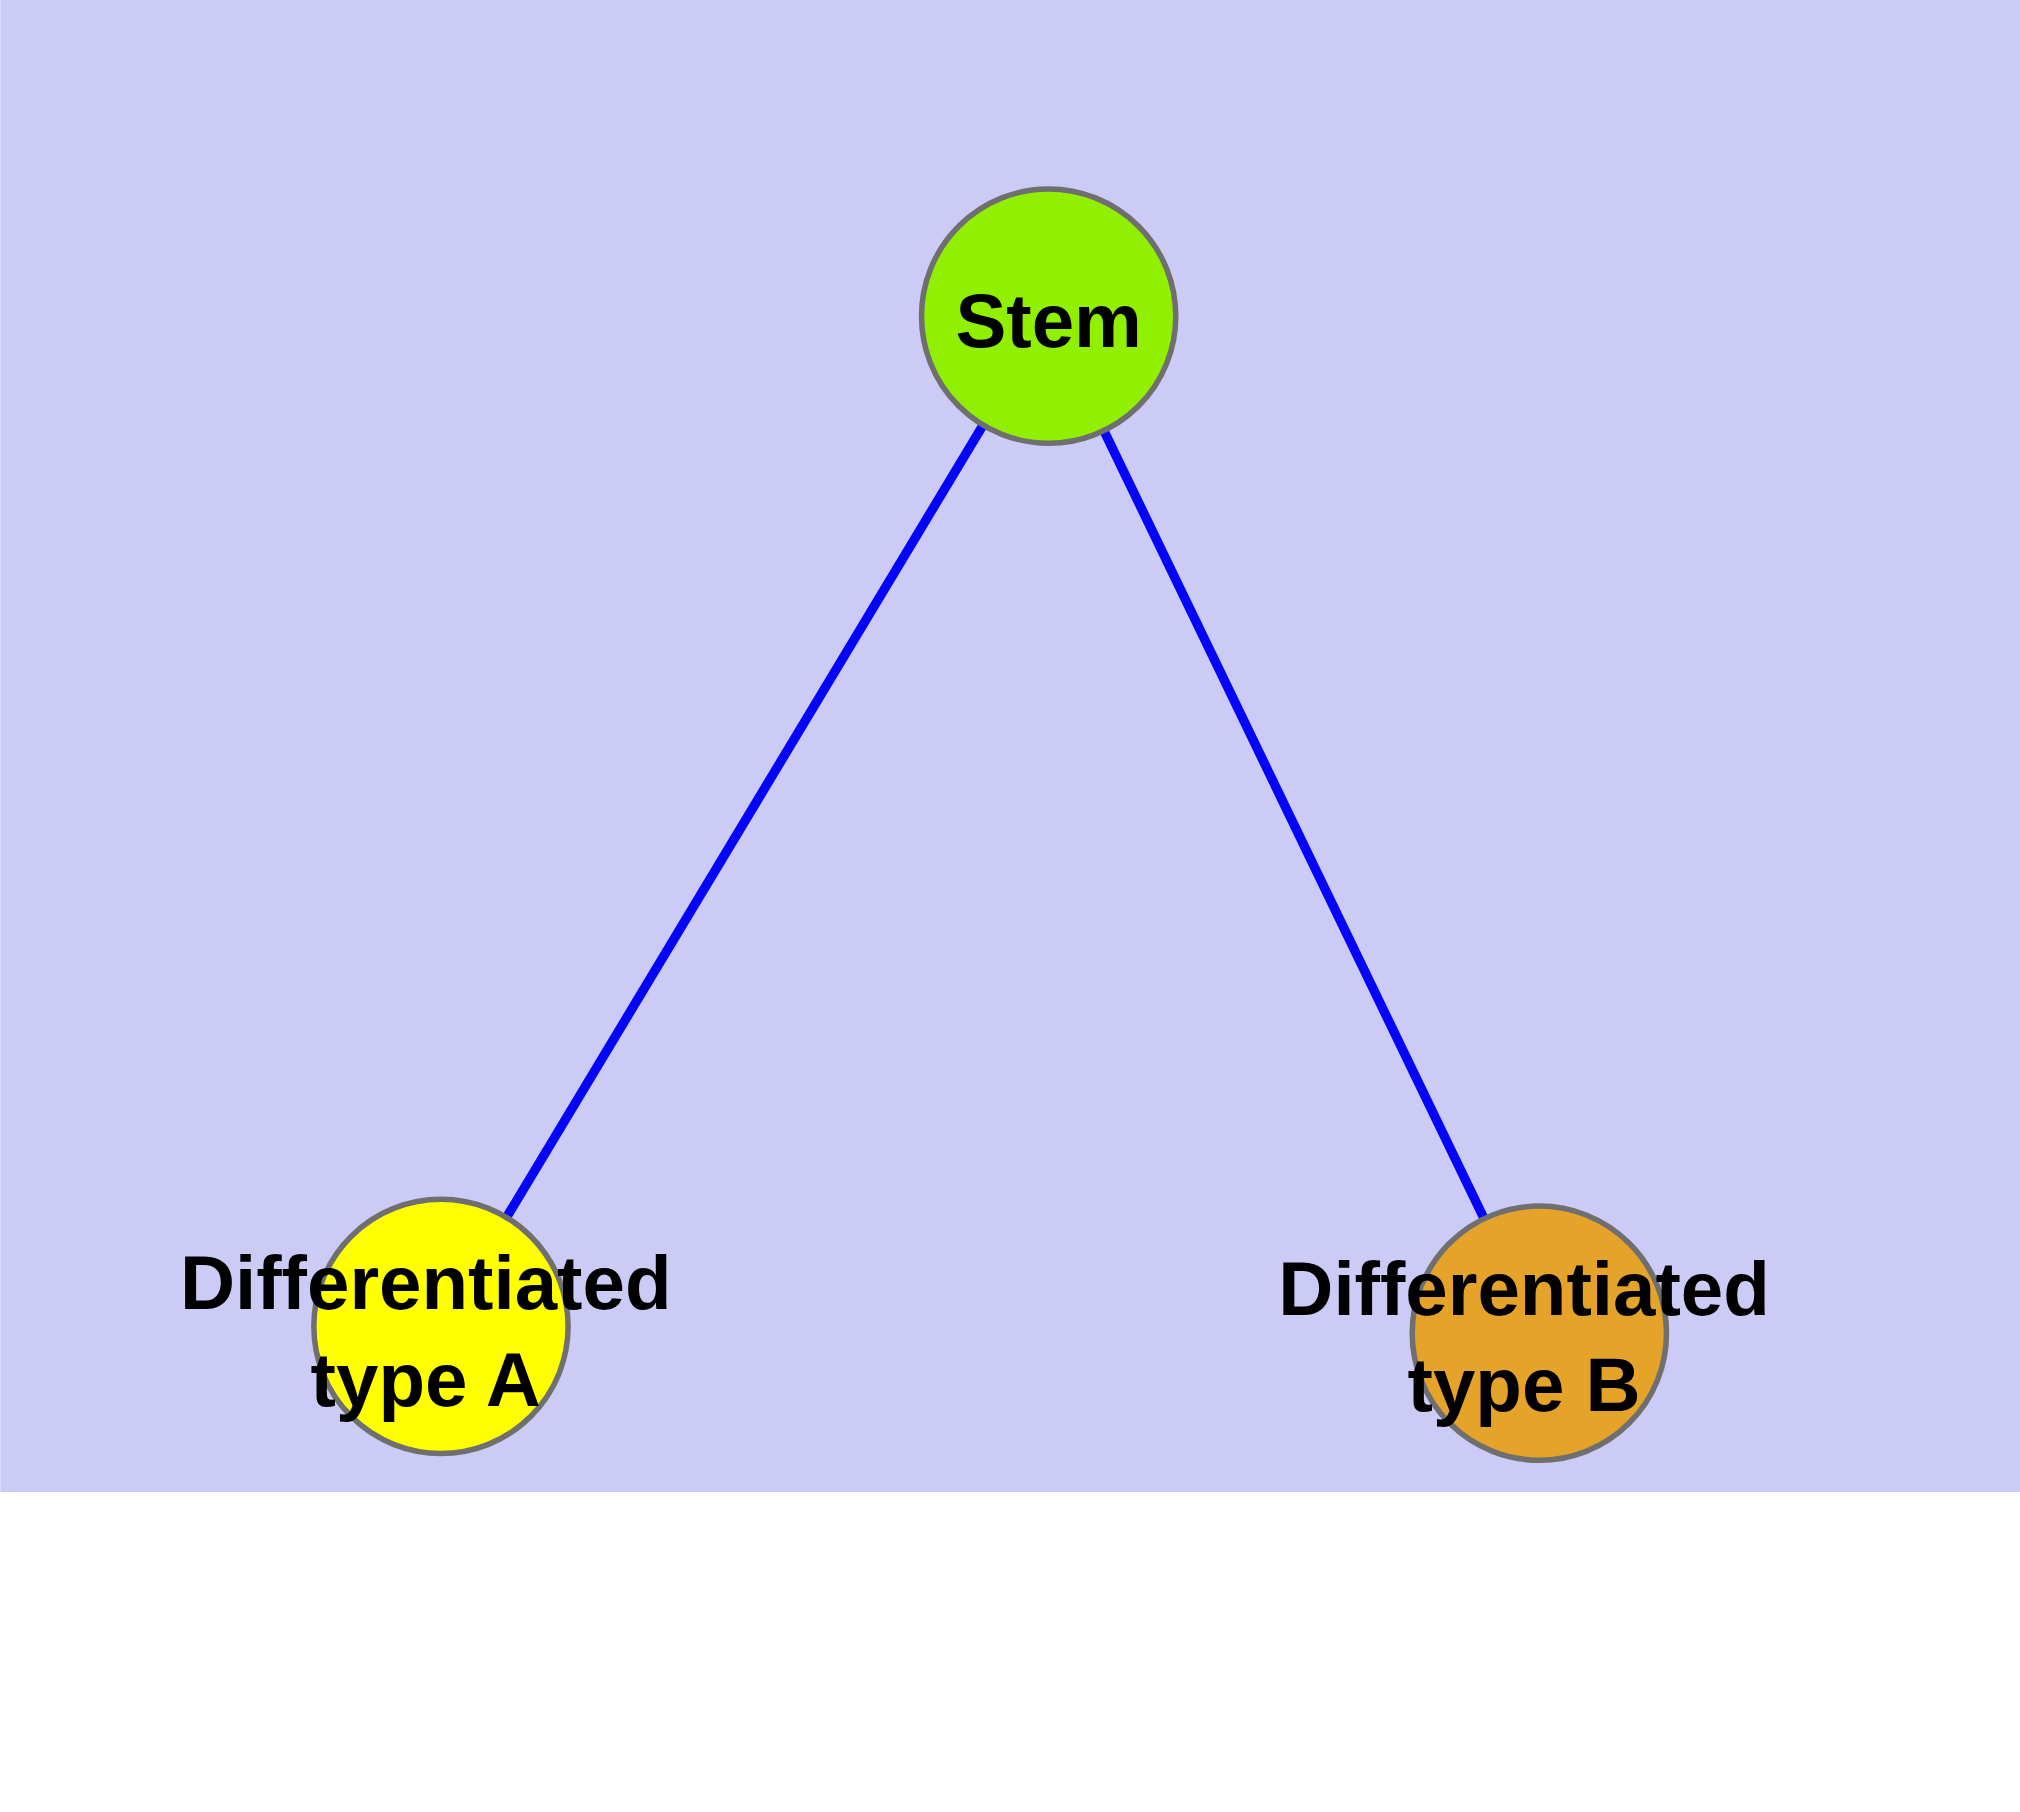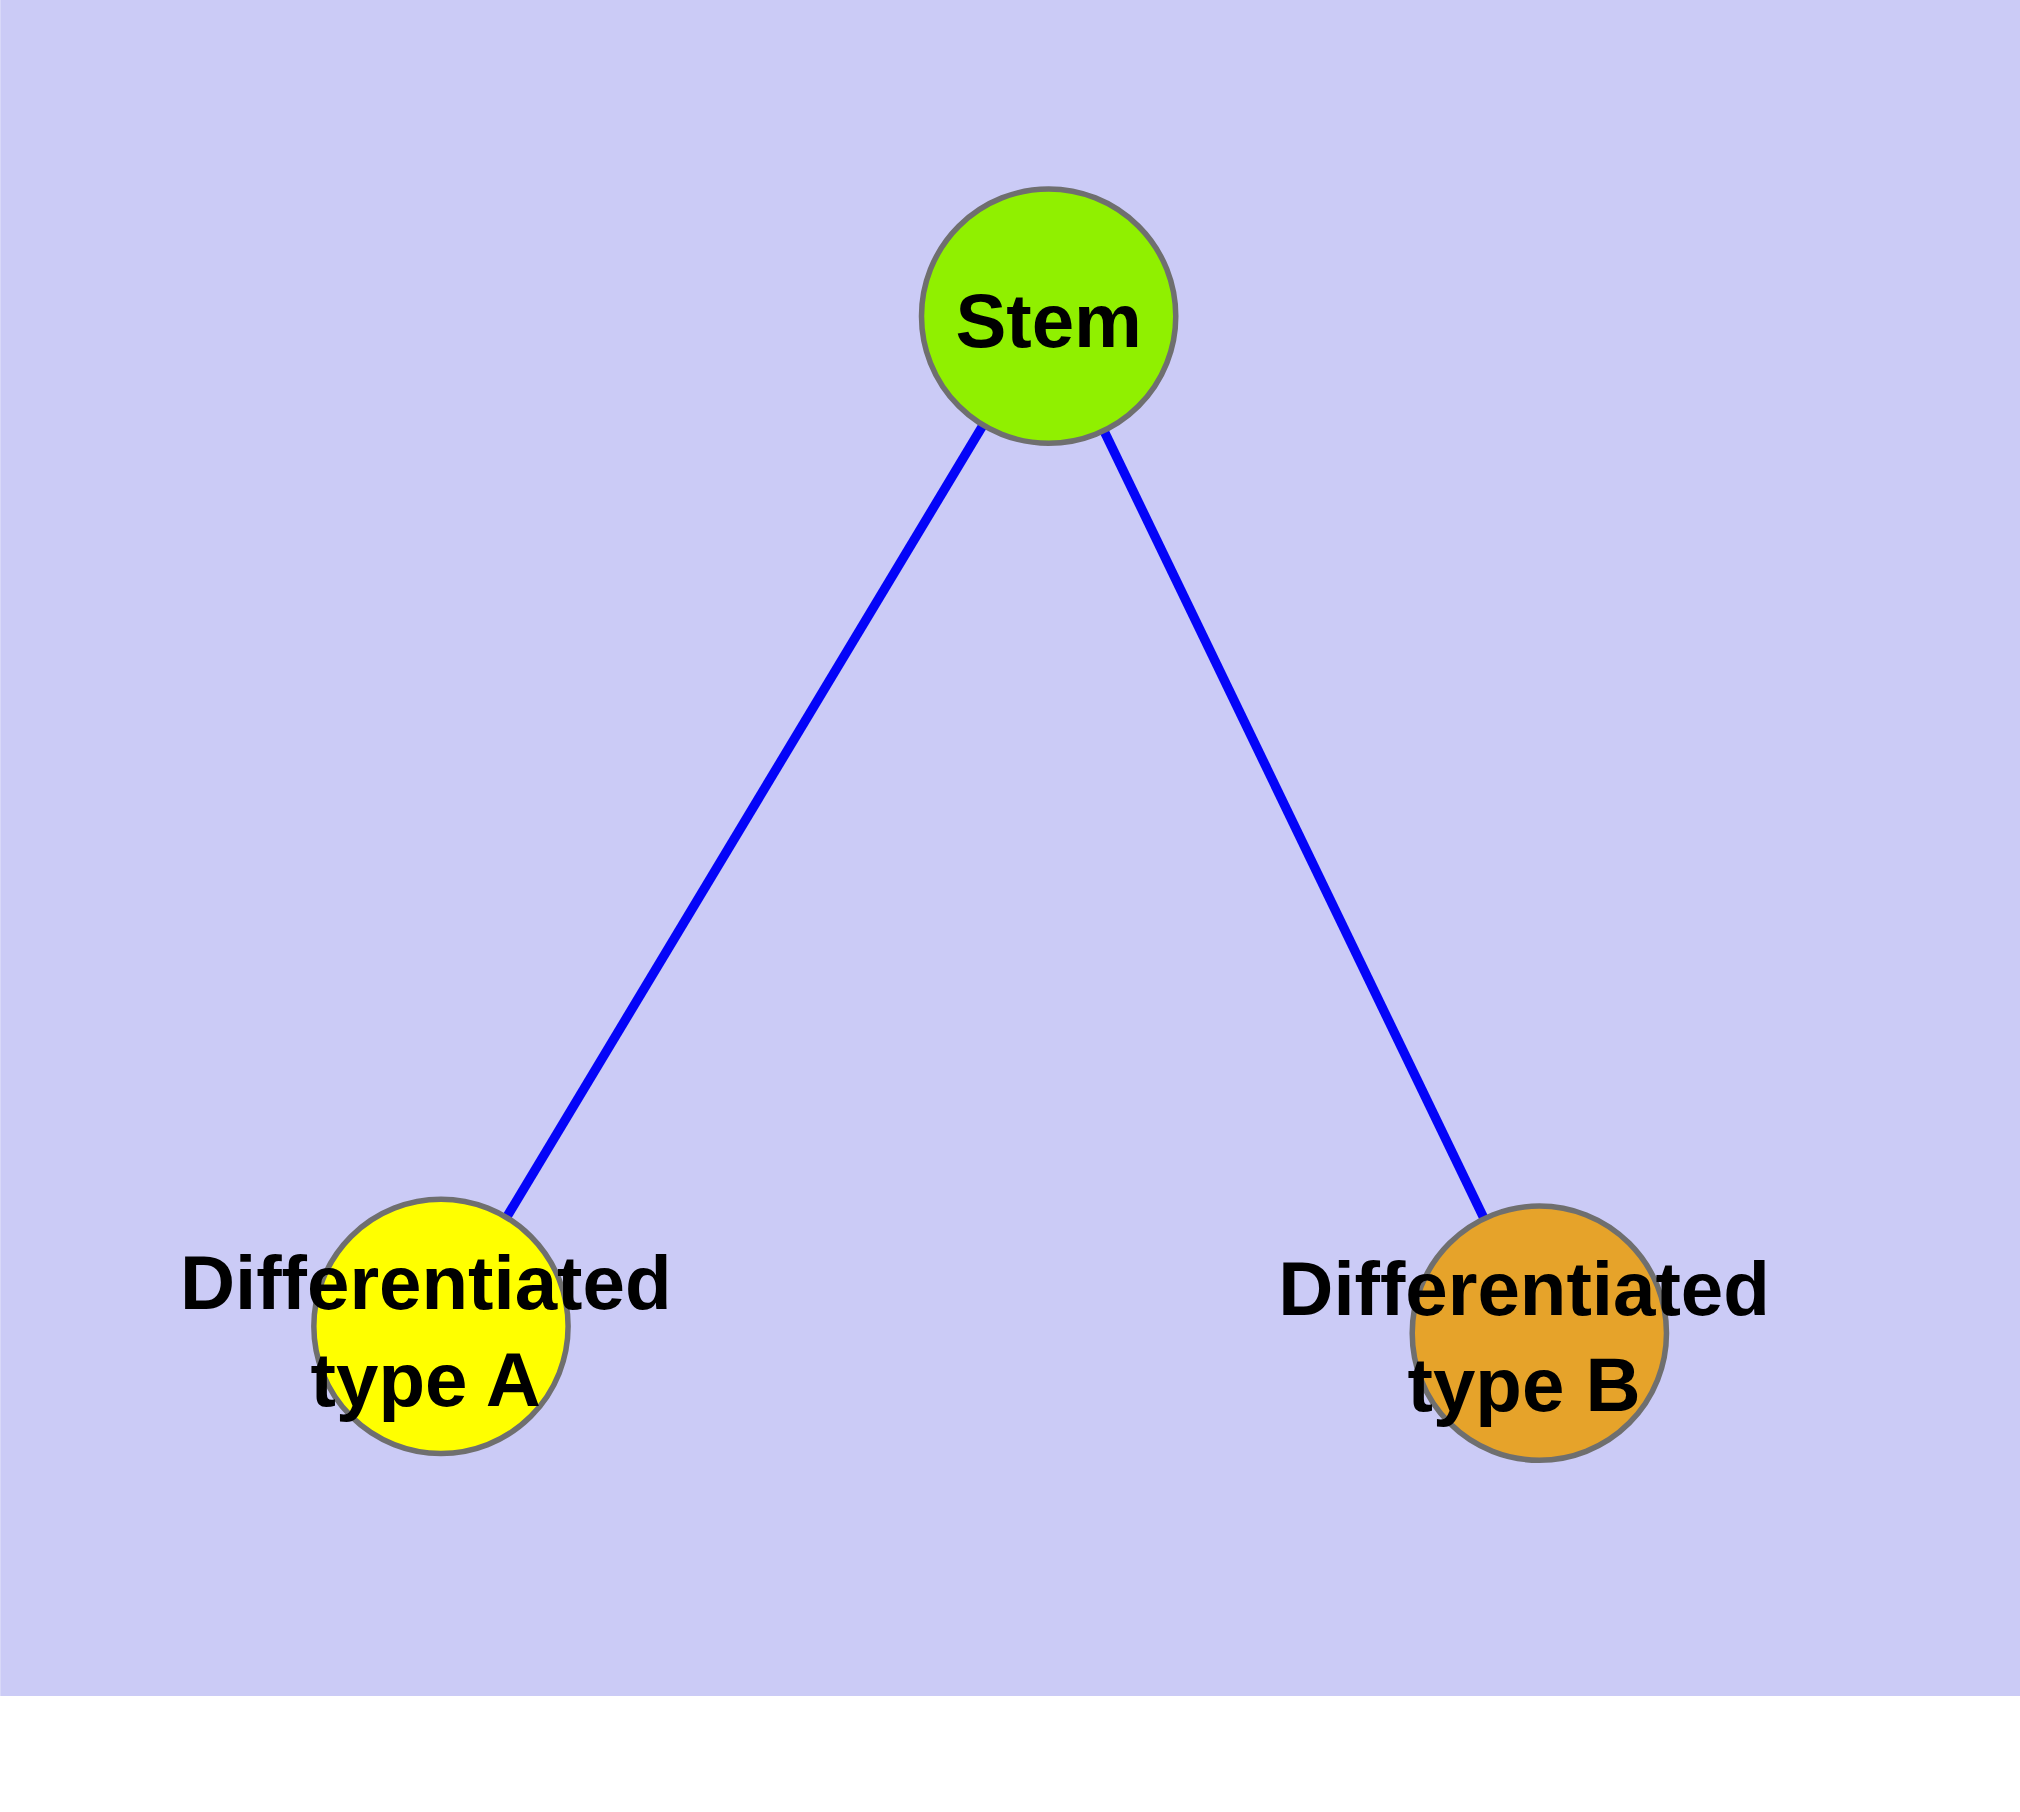--- a/index.html
+++ b/index.html
@@ -2,21 +2,21 @@
 <html style="font-size:13.6px"><head>
 <meta charset="utf-8">
 <style>
   html, body {
     margin: 0;
     padding: 0;
     background: #ffffff;
   }
   .canvas-wrap {
     width: 2021px;
-    height: 1696px;
+    height: 1492px;
     overflow: hidden;
   }
   svg { display: block; }
   svg text {
     font-family: "Liberation Sans", "DejaVu Sans", sans-serif;
     font-weight: bold;
     font-size: 90px;
   }
 </style>
 </head>

